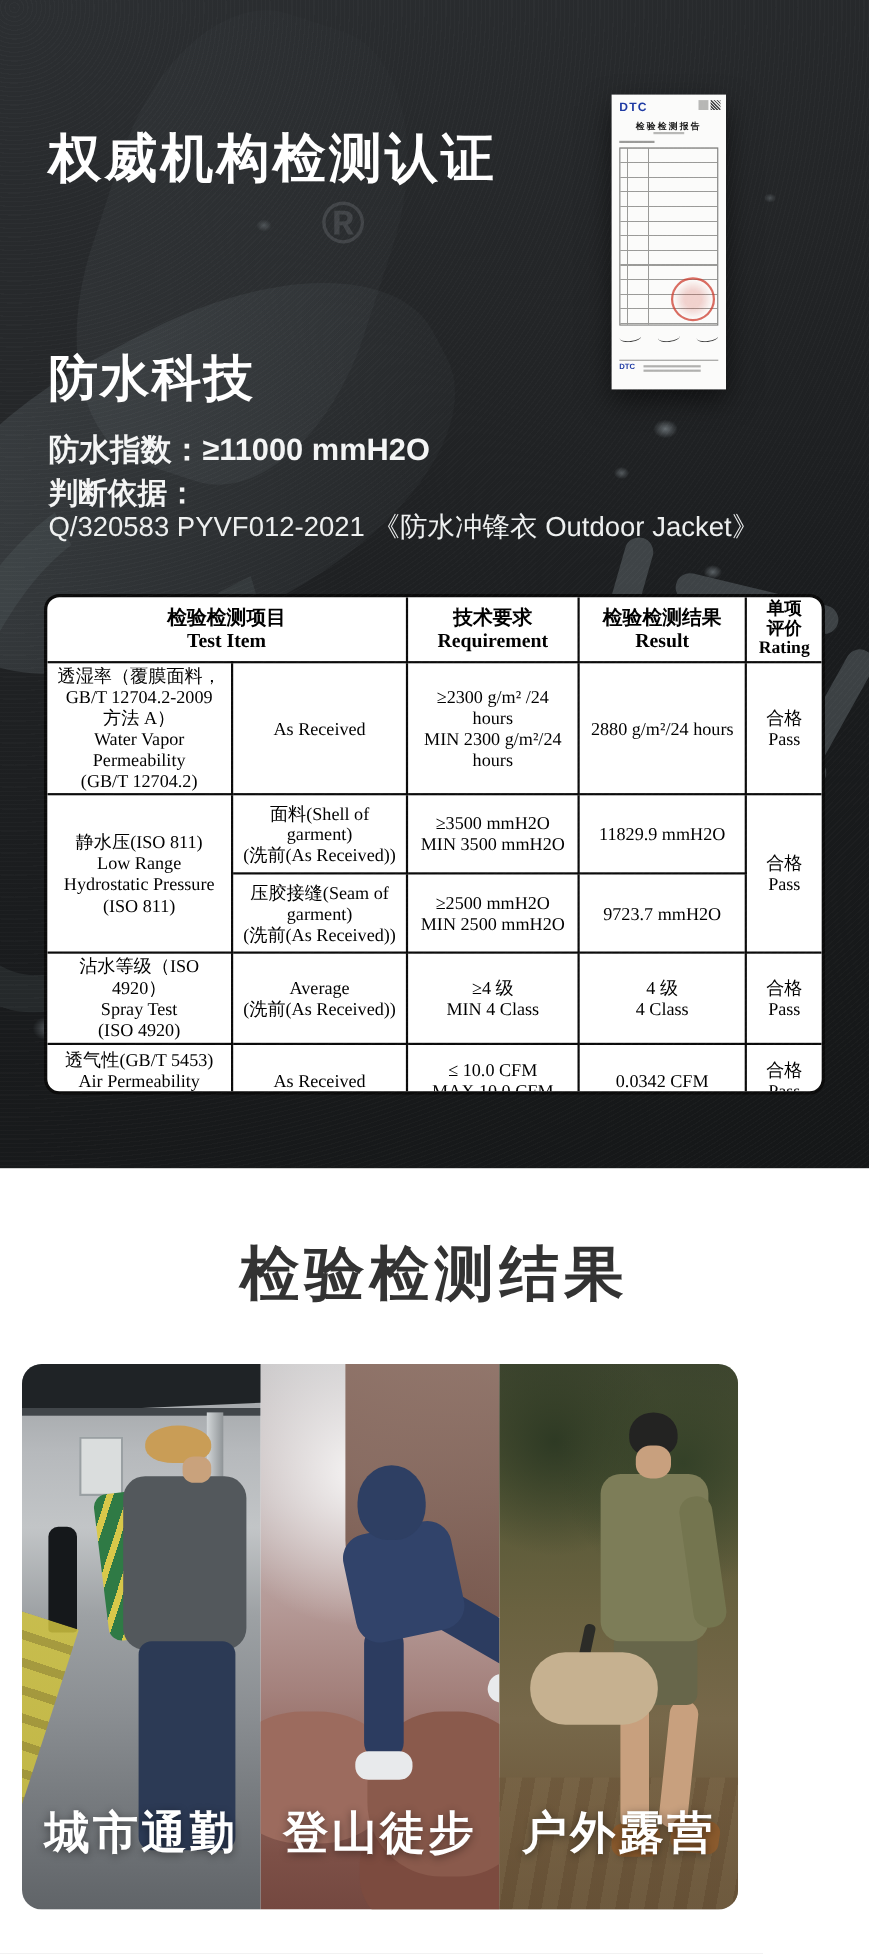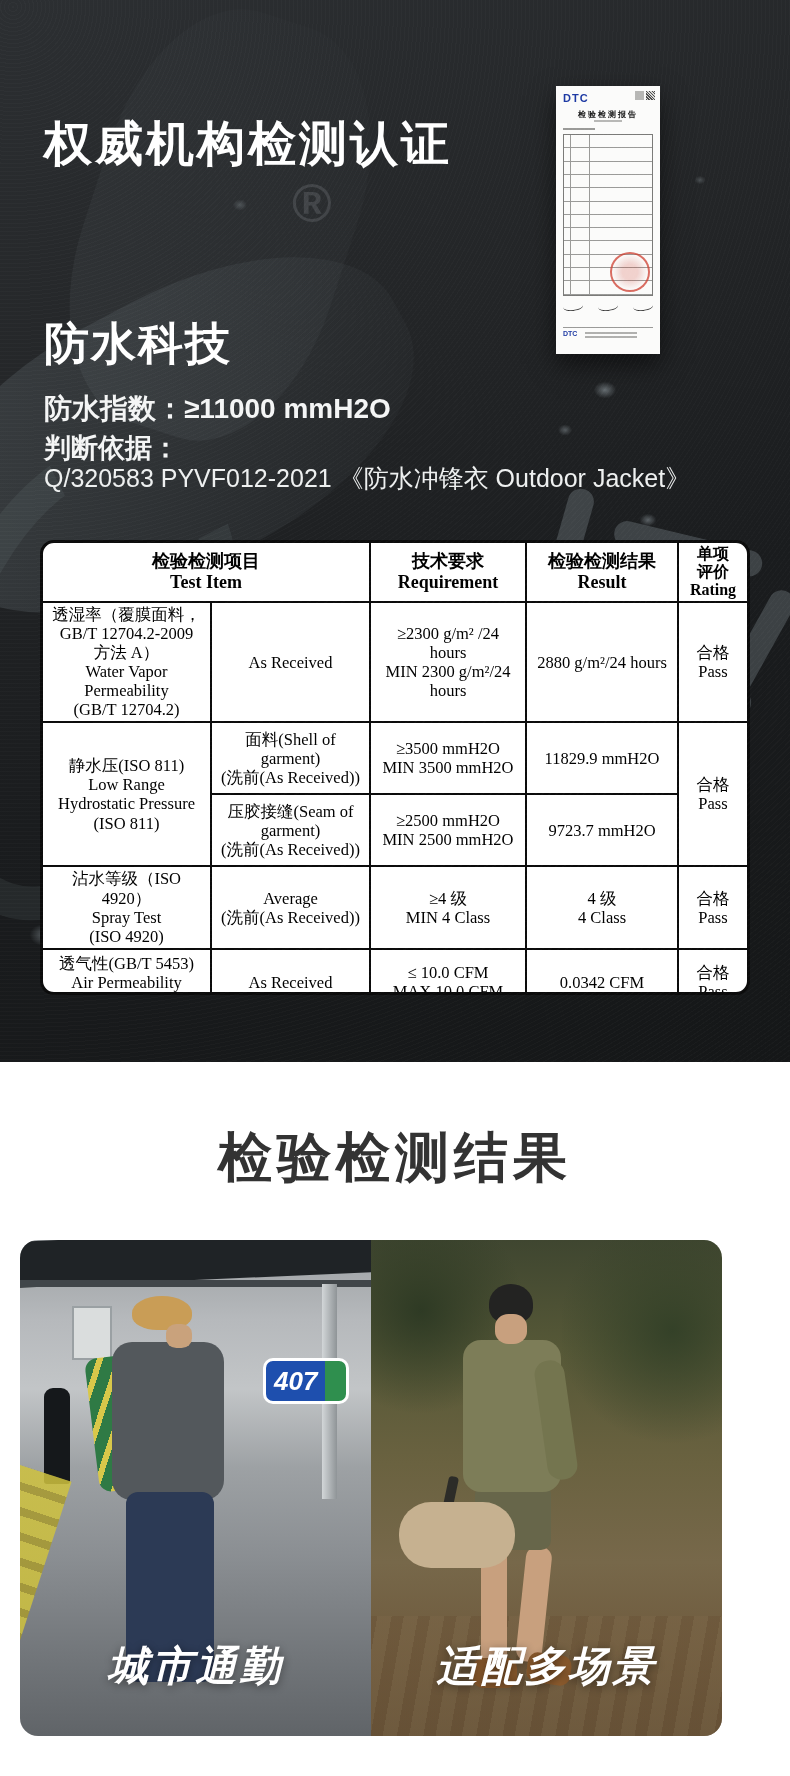--- a/index.html
+++ b/index.html
@@ -75,22 +75,22 @@
   .report-table tr>*:first-child{border-left:0;}
   .report-table tr>*:last-child{border-right:0;}
   .report-table tr.r-head>*{border-top:0;}
   .report-table tr.r4>*{border-bottom:0;}
   tr.r-head{height:56px;} tr.r1{height:118px;} tr.r2a{height:72px;} tr.r2b{height:72px;}
   tr.r3{height:68px;} tr.r4{height:66px;}
 
   
   .scenes-title{position:absolute;left:0;right:0;top:1122px;text-align:center;
       font-size:54px;font-weight:900;color:#333333;letter-spacing:5px;}
-  .photos{position:absolute;left:20px;top:1240px;width:702px;height:496px;display:flex;
-      border-radius:18px;overflow:hidden;font-style:italic;}
+  .photos{position:absolute;left:20px;top:1240px;width:651px;height:496px;display:flex;
+      border-radius:18px;overflow:hidden;}
   .photo{position:relative;flex:1 1 0;overflow:hidden;}
   .photo-label{position:absolute;left:0;right:0;bottom:42px;text-align:center;font-size:41px;
       font-weight:900;color:#ffffff;letter-spacing:3px;text-shadow:0 2px 8px rgba(0,0,0,.45);z-index:5;}
   .shape{position:absolute;}
 
   
   .photo--city{background:linear-gradient(180deg,#9b9fa2 0%,#b6b9bc 16%,#c2c5c7 30%,#9da1a4 46%,#8a8e92 64%,#74787c 82%,#606468 100%);}
   .city-canopy{left:-10px;top:-6px;right:-10px;height:46px;background:#1f2326;transform:skewY(-2.5deg);}
   .city-beam{left:0;top:40px;width:100%;height:7px;background:#41464a;}
   .city-pillar{right:34px;top:44px;width:15px;height:215px;background:linear-gradient(90deg,#d2d6d8,#8f9497);}
@@ -351,33 +351,47 @@
       <div class="shape city-walker"></div>
       <div class="shape city-stripe"></div>
       <div class="shape city-bag"></div>
       <div class="shape city-torso"></div>
       <div class="shape city-cap"></div>
       <div class="shape city-face"></div>
       <div class="shape city-pants"></div>
       <div class="photo-label">城市通勤</div>
     </div>
 
+    <div class="photo photo--hike">
+      <div class="shape hike-spray"></div>
+      <div class="shape hike-rockwall"></div>
+      <div class="shape hike-rock1"></div>
+      <div class="shape hike-rock2"></div>
+      <div class="shape hike-rock3"></div>
+      <div class="shape hike-leg1"></div>
+      <div class="shape hike-leg2"></div>
+      <div class="shape hike-torso"></div>
+      <div class="shape hike-hood"></div>
+      <div class="shape hike-shoe1"></div>
+      <div class="shape hike-shoe2"></div>
+      <div class="photo-label">登山徒步</div>
+    </div>
 
     <div class="photo photo--camp">
       <div class="shape camp-leaf1"></div>
       <div class="shape camp-leaf2"></div>
       <div class="shape camp-ground"></div>
       <div class="shape camp-leg1"></div>
       <div class="shape camp-leg2"></div>
       <div class="shape camp-boot1"></div>
       <div class="shape camp-boot2"></div>
       <div class="shape camp-shorts"></div>
       <div class="shape camp-jacket"></div>
       <div class="shape camp-arm"></div>
       <div class="shape camp-hair"></div>
       <div class="shape camp-face"></div>
       <div class="shape camp-strap"></div>
       <div class="shape camp-duffel"></div>
-      <div class="photo-label">适配多场景</div>
+      <div class="photo-label">户外露营</div>
     </div>
 
   </div>
 </div>
 
 </body></html>

